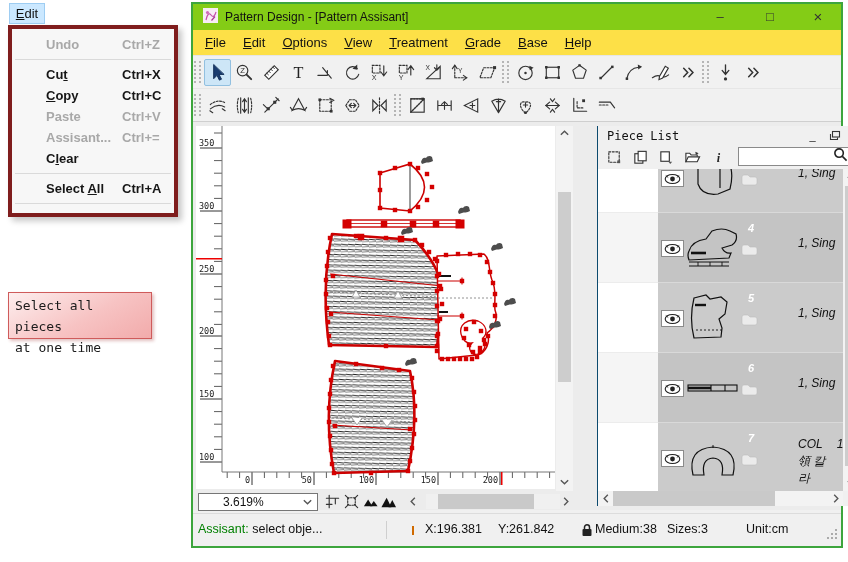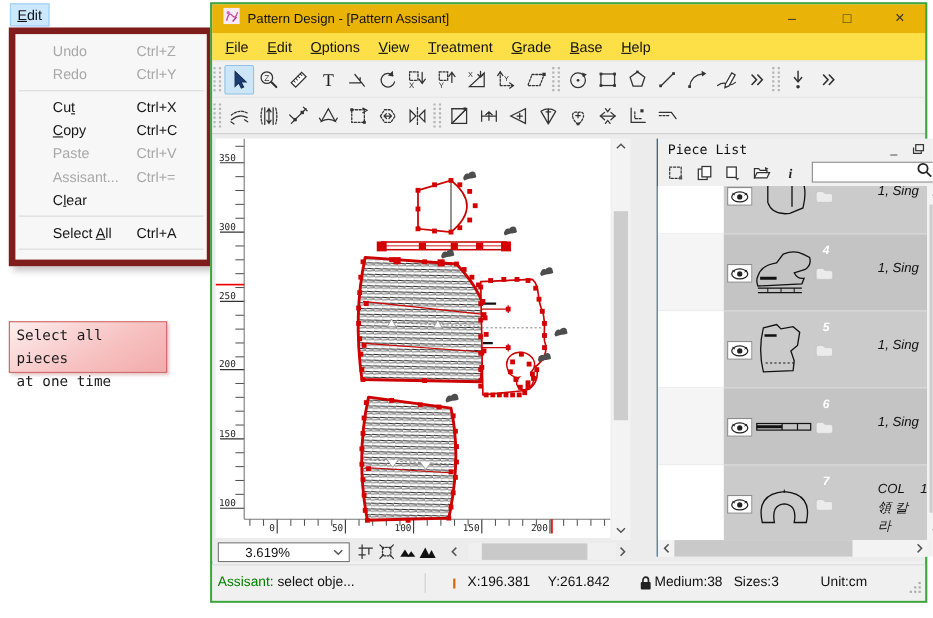--- a/index.html
+++ b/index.html
@@ -2,36 +2,36 @@
 <html><head>
 <meta charset="utf-8">
 <style>
   html,body{margin:0;padding:0;background:#fff;font-family:"Liberation Sans",sans-serif;}
   .stage{position:relative;width:848px;height:562px;background:#fff;overflow:hidden;}
   .abs{position:absolute;}
 
   
   #etrigger{left:9px;top:3px;width:36px;height:21px;background:#cbe8ff;border:1px solid #9ecdf2;
     box-sizing:border-box;font-size:13px;color:#111;display:flex;align-items:center;justify-content:center;}
-  #emenu{left:8px;top:25px;width:186px;background:#f7f7f7;border:6px solid #7f1d1d;
-    box-shadow:4px 4px 6px rgba(0,0,0,.22);padding:5px 0;box-sizing:border-box;}
+  #emenu{left:8px;top:25px;width:170px;background:#f7f7f7;border:4px solid #7f1d1d;
+    box-shadow:4px 4px 6px rgba(0,0,0,.22);padding:5px 0;box-sizing:border-box;font-weight:bold;}
   .eitem{height:21px;display:flex;align-items:center;padding-left:34px;font-size:13px;color:#161616;}
   .eitem .elabel{width:76px;}
   .eitem.dis{color:#a8a8a8;}
   .esep{height:1px;background:#dadada;margin:4px 3px;}
 
   
   #callout{left:8px;top:292px;width:144px;height:47px;border:1px solid #cf5b5b;
     background:linear-gradient(150deg,#fdeeee 0%,#f7c3c3 55%,#f2abab 100%);
     font-family:"DejaVu Sans Mono",monospace;font-size:13px;line-height:21px;padding:2px 6px;
     box-sizing:border-box;color:#1a1a1a;box-shadow:2px 2px 3px rgba(160,50,50,.3);}
 
   
   #win{left:191px;top:2px;width:652px;height:546px;border:2px solid #3da53d;background:#f0f0f0;box-sizing:border-box;}
-  .titlebar{left:0;top:0;width:100%;height:26px;background:#eab308;display:flex;align-items:center;
+  .titlebar{left:0;top:0;width:100%;height:26px;background:#84cc16;display:flex;align-items:center;
     padding-left:10px;box-sizing:border-box;}
   .apptitle{font-size:12px;color:#111;margin-left:7px;}
   .wbtn{top:0;width:30px;height:25px;display:flex;align-items:center;justify-content:center;
     font-size:13px;color:#333;}
   .menubar{left:0;top:26px;width:100%;height:25px;background:#fde047;display:flex;align-items:center;
     padding-left:4px;box-sizing:border-box;}
   .mitem{padding:3px 8px;font-size:13px;color:#111;margin-right:1px;}
   .toolbar{left:0;width:100%;height:33px;background:#f1f1f1;display:flex;align-items:center;
     box-sizing:border-box;border-top:1px solid #e6e6e6;}
   #tb1{top:51px;} #tb2{top:84px;}
@@ -98,24 +98,20 @@
 </head>
 <body>
 
 <div class="stage">
 
   <div id="etrigger" class="abs"><u>E</u>dit</div>
   <div id="emenu" class="abs">
       <div class="eitem dis">
         <span class="elabel">Undo</span>
         <span class="esc">Ctrl+Z</span>
-      </div>
-      <div class="eitem dis">
-        <span class="elabel">Redo</span>
-        <span class="esc">Ctrl+Y</span>
       </div>
       <div class="esep"></div>
       <div class="eitem">
         <span class="elabel">Cu<u>t</u></span>
         <span class="esc">Ctrl+X</span>
       </div>
       <div class="eitem">
         <span class="elabel"><u>C</u>opy</span>
         <span class="esc">Ctrl+C</span>
       </div>

